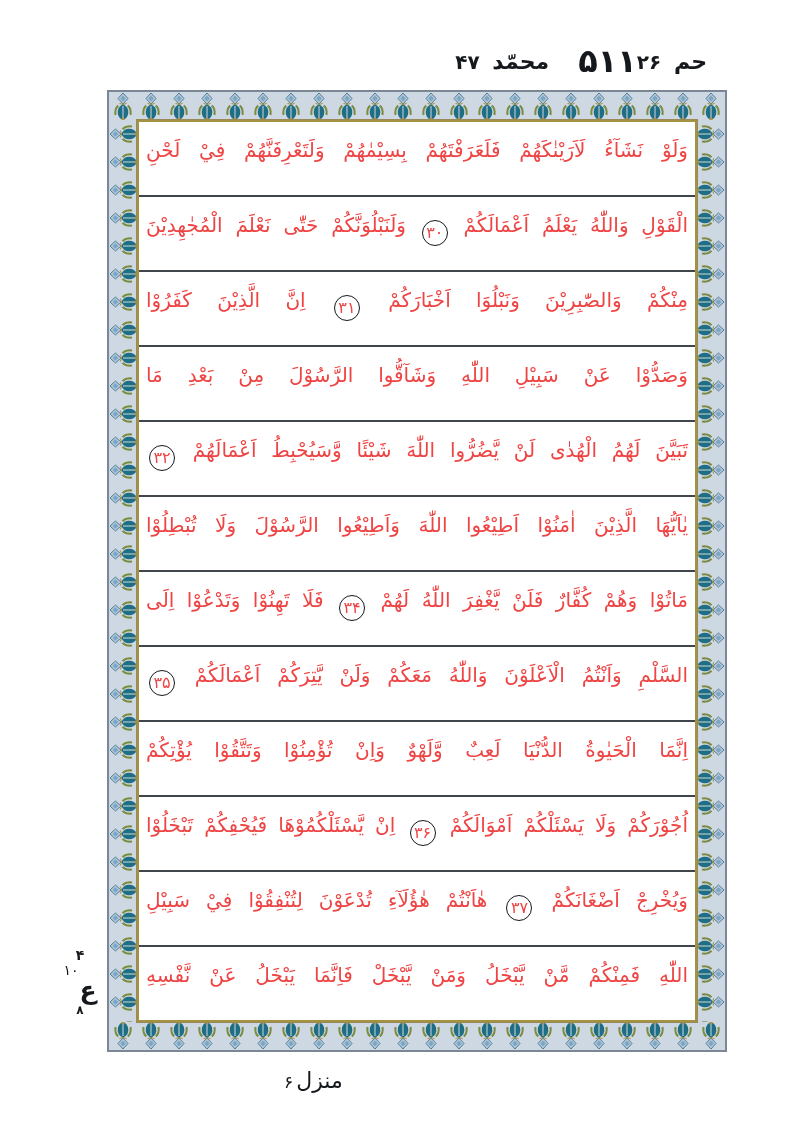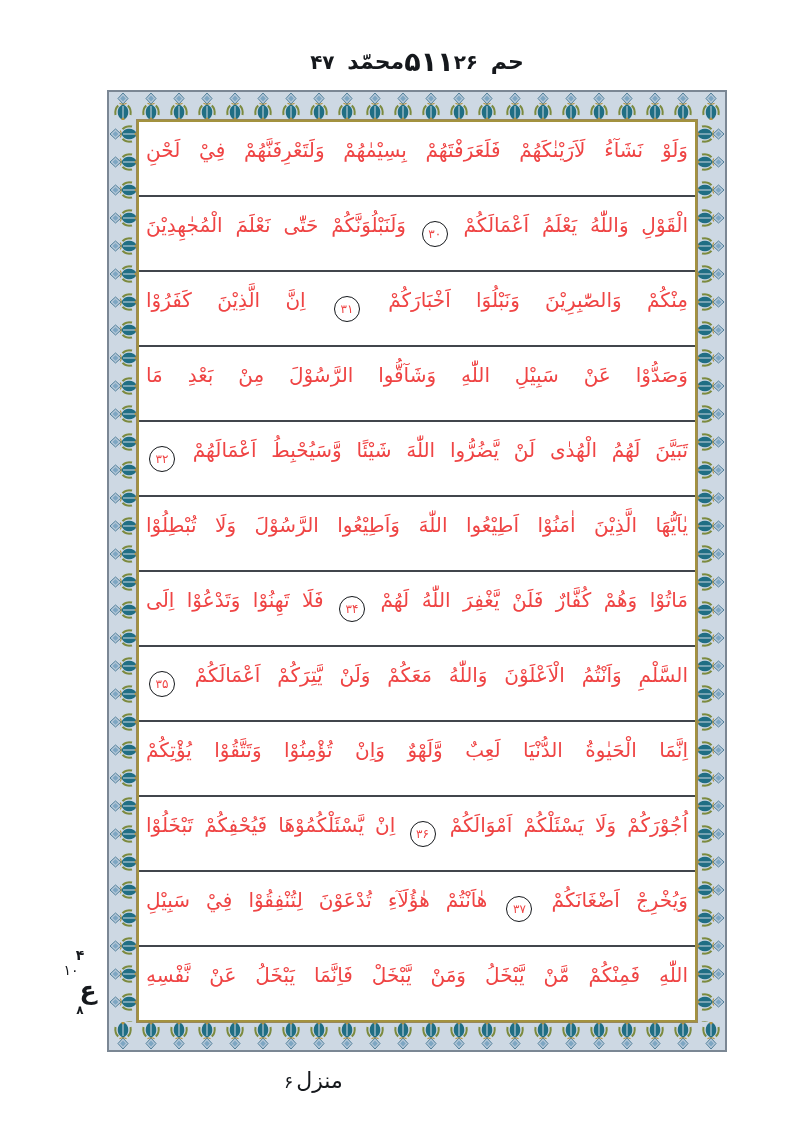--- a/index.html
+++ b/index.html
@@ -1,25 +1,25 @@
 <!DOCTYPE html>
 <html lang="ar" dir="ltr"><head>
 <meta charset="utf-8">
 <style>
   html,body{margin:0;padding:0;background:#ffffff;}
   .page{position:relative;width:798px;height:1140px;background:#ffffff;overflow:hidden;
         font-family:"DejaVu Sans",sans-serif;color:#15181c;}
 
   
   .header{position:absolute;left:107px;top:40px;width:620px;height:42px;
-          display:flex;justify-content:center;align-items:center;
+          display:flex;justify-content:flex-end;align-items:center;
           padding:0 20px;box-sizing:border-box;direction:ltr;}
   .h-item{font-size:22px;font-weight:bold;direction:rtl;white-space:nowrap;letter-spacing:0;}
   .h-item .num{font-size:20px;font-weight:bold;margin-right:5px;}
-  .page-num{font-size:27px;font-weight:600;}
+  .page-num{font-size:32px;font-weight:600;margin-left:29px;}
 
   
   .frame{position:absolute;left:107px;top:90px;width:620px;height:962px;
          box-sizing:border-box;border:2px solid #7b8794;background:#cdd8e3;}
   .strip{position:absolute;display:block;}
   .strip.top{left:0;top:0;}
   .strip.bottom{left:0;top:930px;}
   .strip.left{left:0;top:28px;}
   .strip.right{left:588px;top:28px;}
 
@@ -29,21 +29,21 @@
   .text-area{width:100%;height:100%;display:flex;flex-direction:column;direction:rtl;}
   .mushaf-line{flex:1 1 0;box-sizing:border-box;padding:0 7px;overflow:hidden;
                font-size:20px;line-height:57px;white-space:normal;
                text-align:justify;text-align-last:justify;-moz-text-align-last:justify;
                color:#ef4444;}
   .mushaf-line:not(:last-child){border-bottom:2px solid #41464c;}
   .mushaf-line.last{text-align:center;text-align-last:center;-moz-text-align-last:center;line-height:59px;}
 
   .ayah-marker{display:inline-flex;align-items:center;justify-content:center;
                width:24px;height:24px;border:1.6px solid #15181c;border-radius:50%;
-               font-size:12px;line-height:1;vertical-align:-6px;margin:0 3px;
+               font-size:16px;line-height:1;vertical-align:-6px;margin:0 3px;
                background:#ffffff;}
   .ruku-sign{display:inline-block;font-size:12px;vertical-align:14px;margin:0 2px;line-height:1;}
 
   
   .ruku-marker{position:absolute;left:56px;top:942px;width:48px;height:80px;
                display:flex;flex-direction:column;align-items:center;justify-content:center;
                gap:1px;}
   .rk-top{font-size:14px;font-weight:bold;line-height:1;}
   .rk-mid{display:flex;direction:rtl;align-items:flex-end;gap:1px;}
   .rk-ain{font-size:25px;font-weight:bold;line-height:1;}

